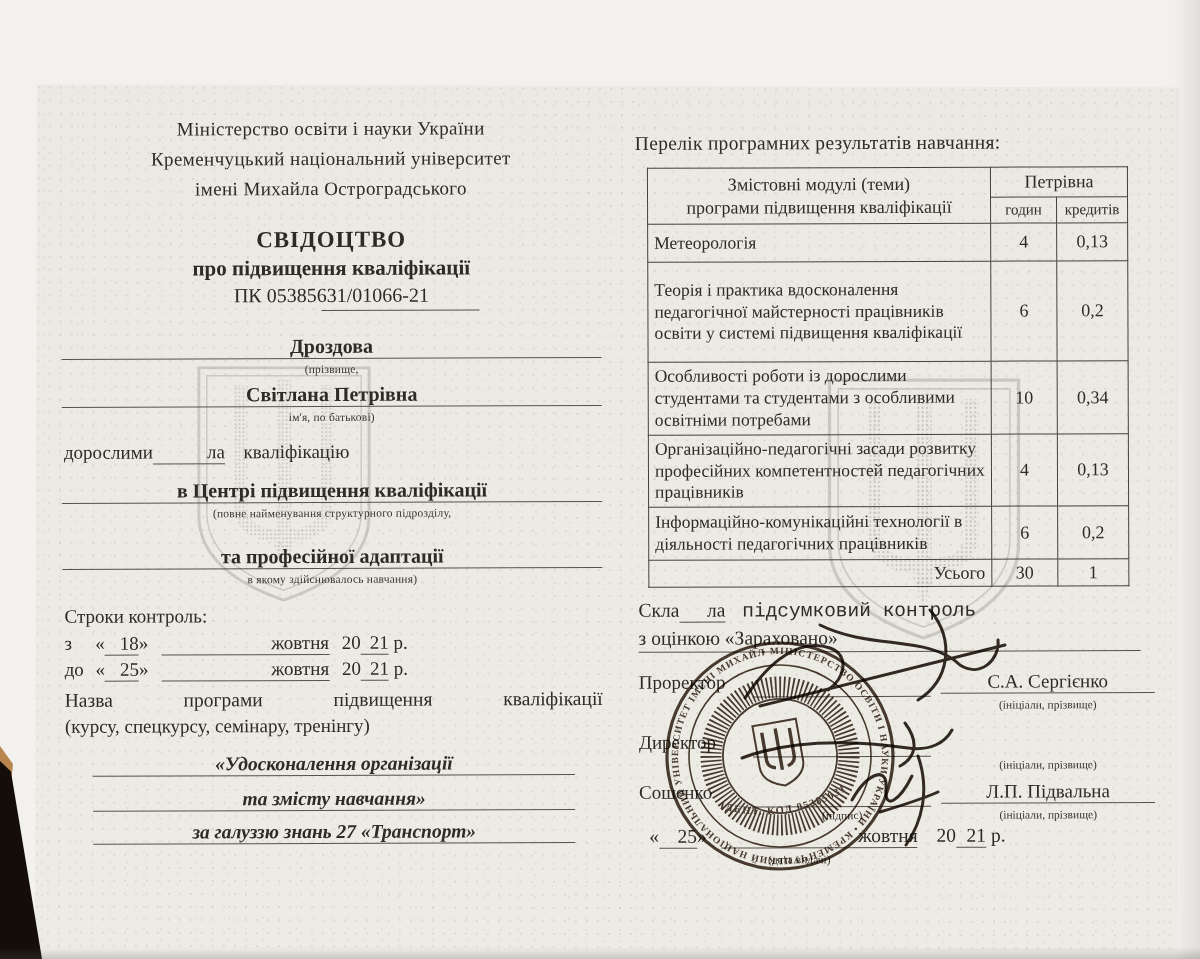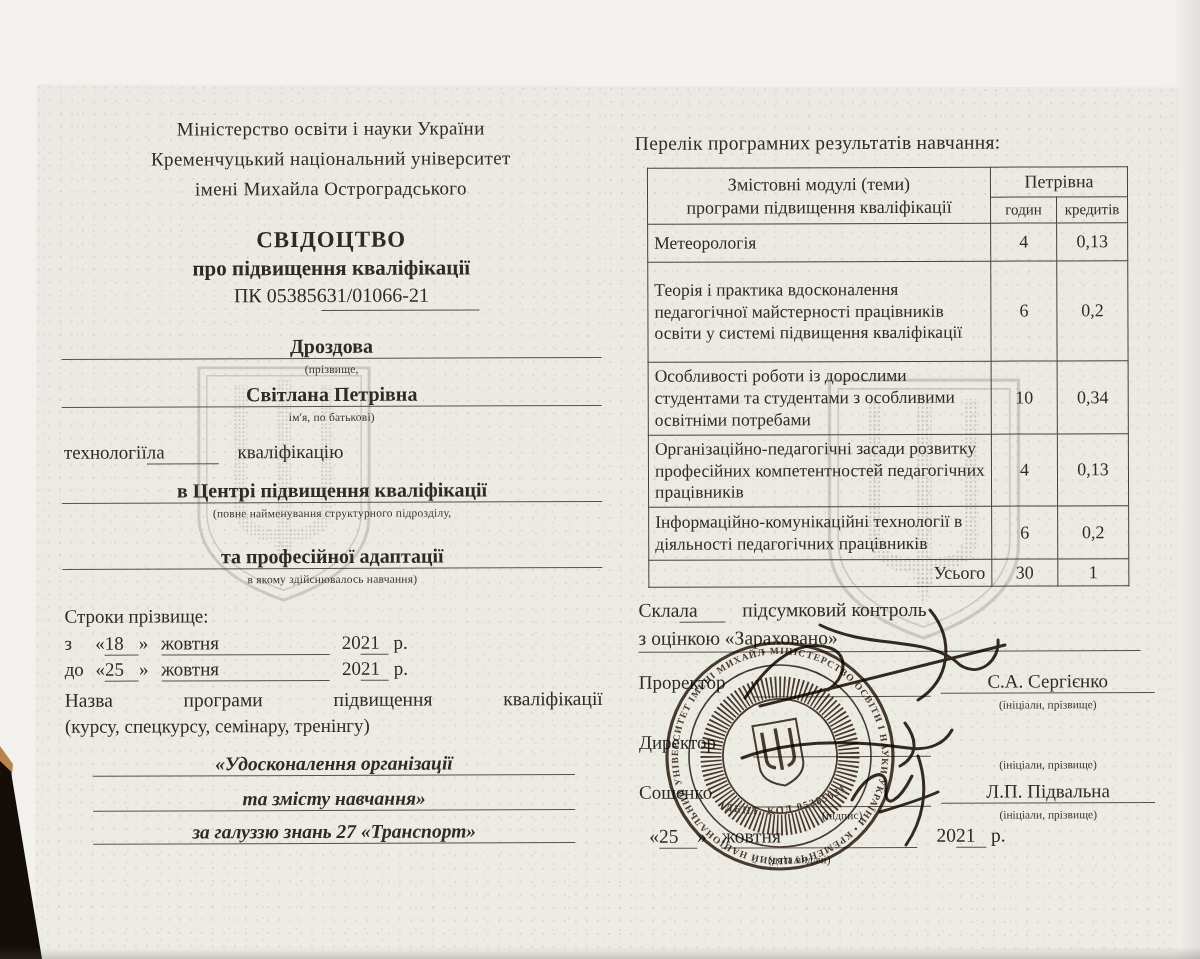--- a/index.html
+++ b/index.html
@@ -23,21 +23,21 @@
     background:linear-gradient(rgba(0,0,0,0),rgba(90,85,78,.28));}
   .edge-right{position:absolute;right:0;top:0;width:26px;height:100%;
     background:linear-gradient(to right,rgba(0,0,0,0),rgba(100,95,88,.13));}
   .content{position:absolute;inset:0;z-index:2;transform:rotate(-.2deg);}
   .wm{position:absolute;z-index:1;opacity:.30;}
   .c{text-align:center;}
   .b{font-weight:bold;}
   .bi{font-weight:bold;font-style:italic;}
   .small{font-size:11.5px;letter-spacing:.2px;color:#3a342d;}
   .ul{border-bottom:1.4px solid rgba(62,54,45,.85);}
-  .blank{display:inline-block;border-bottom:1.4px solid rgba(62,54,45,.85);text-align:left;}
+  .blank{display:inline-block;border-bottom:1.4px solid rgba(62,54,45,.85);text-align:right;}
   .line19{font-size:19px;}
   
   table.results{border-collapse:collapse;width:480px;table-layout:fixed;}
   table.results td,table.results th{border:1.6px solid #45413a;font-weight:normal;
     padding:2px 6px;vertical-align:middle;}
   td.mod{font-size:17.5px;line-height:1.24;text-align:left;}
   td.num{font-size:18px;text-align:center;padding:2px 2px;}
   .mh{font-size:18px;text-align:center;line-height:1.25;}
   .qh{font-size:18px;text-align:center;}
   .sh{font-size:15px;text-align:center;padding:1px 2px;margin-top:28px;}
@@ -101,31 +101,31 @@
     <div class="abs c" style="left:62px;top:283px;width:540px;font-size:20px;">ПК 05385631/01066-21</div>
     <div class="abs" style="left:322px;top:309px;width:158px;border-top:1.4px solid rgba(62,54,45,.85);"></div>
 
     <div class="abs c b ul" style="left:62px;top:334px;width:540px;font-size:20px;">Дроздова</div>
     <div class="abs c small" style="left:62px;top:362px;width:540px;">(прізвище,</div>
 
     <div class="abs c b ul" style="left:62px;top:382px;width:540px;font-size:20px;">Світлана Петрівна</div>
     <div class="abs c small" style="left:62px;top:410px;width:540px;">ім'я, по батькові)</div>
 
     <div class="abs line19" style="left:64px;top:440px;width:540px;">
-      <span>технології</span><span class="blank" style="width:72px;">ла</span>
+      <span>дорослими</span><span class="blank" style="width:72px;">ла</span>
       <span style="margin-left:14px;margin-top:42px;">кваліфікацію</span>
     </div>
 
     <div class="abs c b ul" style="left:62px;top:478px;width:540px;font-size:20px;">в Центрі підвищення кваліфікації</div>
     <div class="abs c small" style="left:62px;top:506px;width:540px;">(повне найменування структурного підрозділу,</div>
 
     <div class="abs c b ul" style="left:62px;top:544px;width:540px;font-size:20px;">та професійної адаптації</div>
     <div class="abs c small" style="left:62px;top:572px;width:540px;">в якому здійснювалось навчання)</div>
 
-    <div class="abs line19" style="left:64px;top:604px;">Строки прізвище:</div>
+    <div class="abs line19" style="left:64px;top:604px;">Строки контроль:</div>
 
     <div class="abs line19" style="left:64px;top:631px;width:520px;">
       <span style="display:inline-block;width:26px;">з</span>
       <span>«</span><span class="blank" style="width:34px;">18</span><span>»</span>
       <span class="blank" style="width:168px;margin-left:8px;">жовтня</span>
       <span style="margin-left:8px;">20</span><span class="blank" style="width:28px;">21</span>
       <span>р.</span>
     </div>
     <div class="abs line19" style="left:64px;top:657px;width:520px;">
       <span style="display:inline-block;width:26px;">до</span>
@@ -192,21 +192,21 @@
           <td class="total-lbl">Усього</td>
           <td class="num">30</td>
           <td class="num">1</td>
         </tr>
       </tbody>
         </table>
     </div>
 
     <div class="abs" style="left:638px;top:600px;font-size:19.5px;">
       <span>Скла</span><span class="blank" style="width:46px;">ла</span>
-      <span style="margin-left:12px;">підсумковий контроль</span>
+      <span style="margin-left:12px;font-family:Liberation Mono, monospace;">підсумковий контроль</span>
     </div>
     <div class="abs" style="left:638px;top:628px;width:502px;font-size:19.5px;border-bottom:1.4px solid rgba(62,54,45,.85);padding-bottom:2px;">з оцінкою «Зараховано»</div>
 
     <div class="abs" style="left:638px;top:672px;font-size:19px;">Проректор</div>
     <div class="abs" style="left:752px;top:697px;width:178px;border-top:1.4px solid rgba(62,54,45,.85);"></div>
     <div class="abs c ul" style="left:940px;top:672px;width:214px;font-size:19px;">С.А. Сергієнко</div>
     <div class="cap" style="left:940px;top:700px;width:214px;">(ініціали, прізвище)</div>
 
     <div class="abs" style="left:638px;top:732px;font-size:19px;">Директор</div>
     <div class="abs" style="left:752px;top:757px;width:178px;border-top:1.4px solid rgba(62,54,45,.85);"></div>

